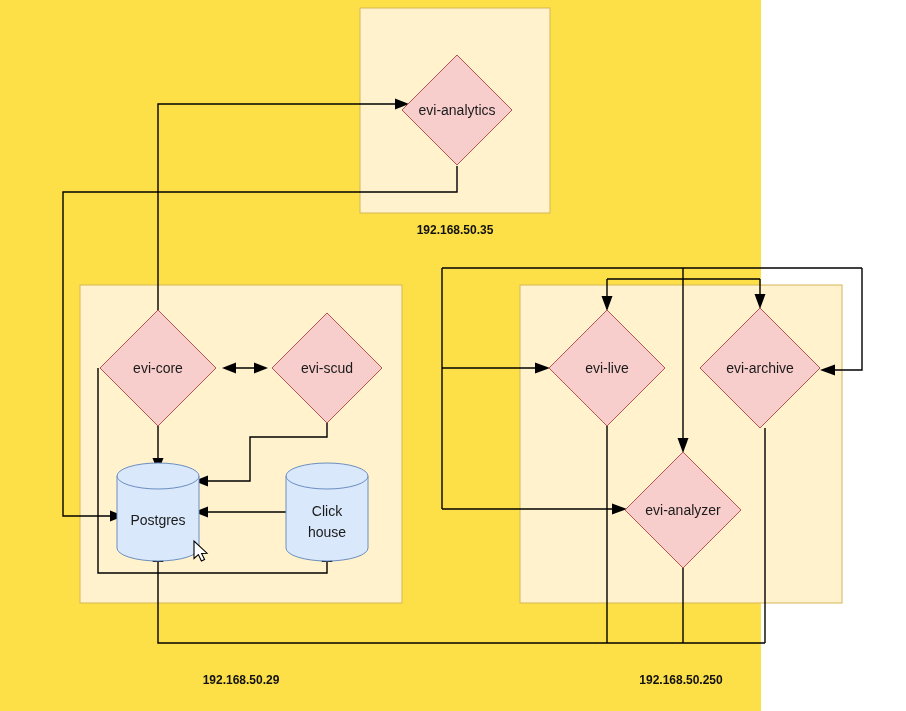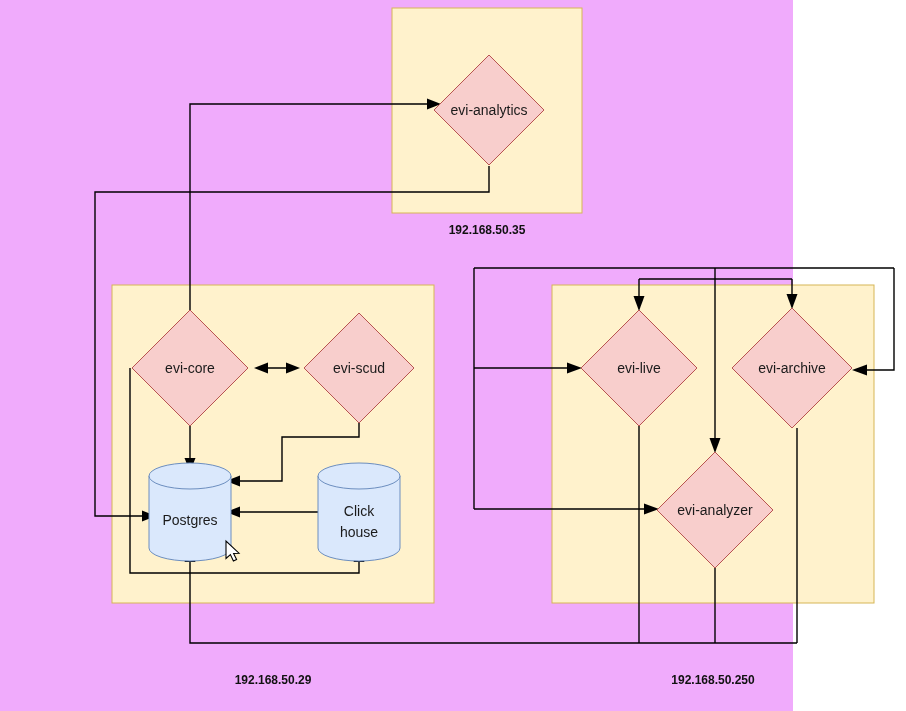--- a/index.html
+++ b/index.html
@@ -11,22 +11,21 @@
   body {
     width: 906px;
     height: 711px;
     overflow: hidden;
     font-family: "Liberation Sans", sans-serif;
   }
   #diagram-root {
     position: relative;
     width: 761px;
     height: 711px;
-    background: #f0abfc;
-    padding-left: 32px;
+    background: #fde047;
   }
   svg#diagram-svg {
     display: block;
     width: 906px;
     height: 711px;
   }
   .container-box {
     fill: #fff2cc;
     stroke: #d6b656;
     stroke-width: 1;

